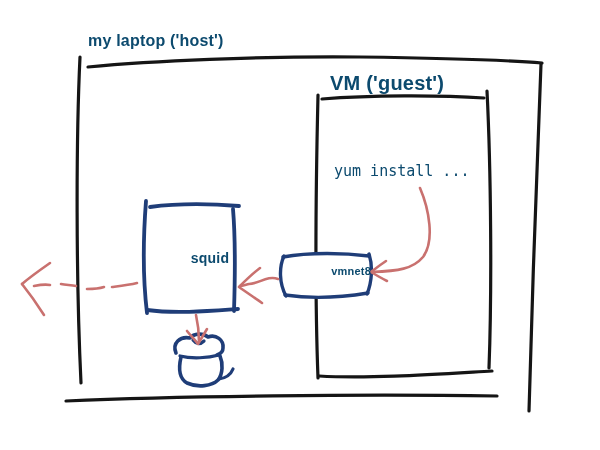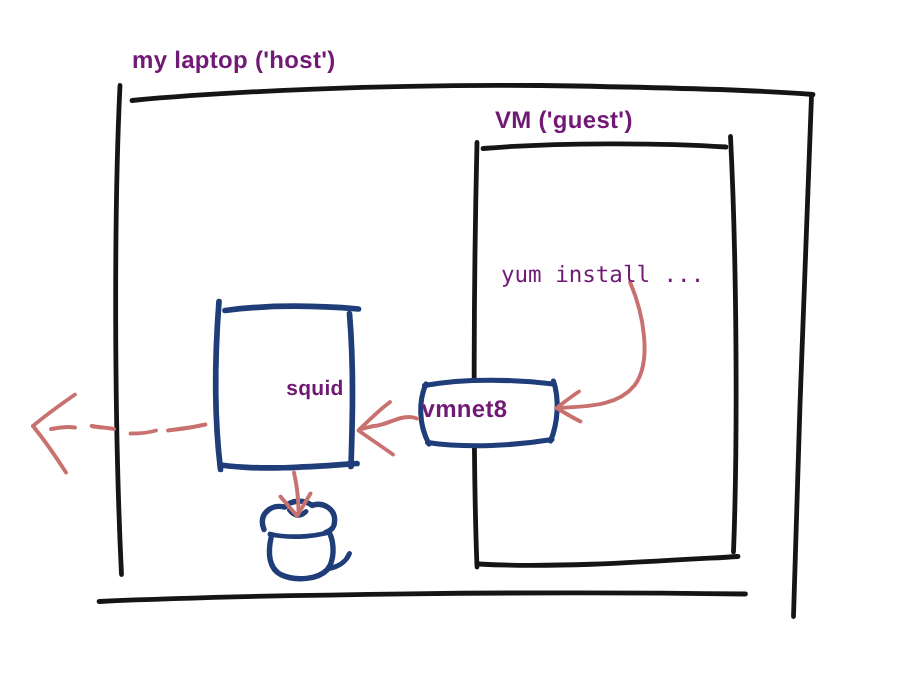--- a/index.html
+++ b/index.html
@@ -1,30 +1,30 @@
 <!DOCTYPE html>
 <html style="--ink: #151515; --blue: #1f3d78; --red: #c9716f; --bg: #ffffff;"><head>
 <meta charset="utf-8">
 <style>
   :root{
     --ink:#151515; --blue:#1f3d78; --red:#c9716f; --bg:#ffffff;
   }
   html,body{margin:0;padding:0;background:var(--bg);}
   .canvas{
     position:relative;width:600px;height:450px;background:var(--bg);
-    overflow:hidden;font-family:"Liberation Sans",sans-serif;color:#701a75;
+    overflow:hidden;font-family:"Liberation Sans",sans-serif;color:#0c4a6e;
   }
   .canvas svg{position:absolute;left:0;top:0;}
   .lbl{position:absolute;white-space:pre;font-weight:600;letter-spacing:.2px;}
   .lbl-host{left:88px;top:32px;font-size:16px;}
-  .lbl-guest{left:330px;top:72px;font-size:16px;}
-  .lbl-command{left:334px;top:174px;font-size:15px;font-weight:400;
+  .lbl-guest{left:330px;top:72px;font-size:20px;}
+  .lbl-command{left:334px;top:162px;font-size:15px;font-weight:400;
     font-family:"DejaVu Sans Mono",monospace;letter-spacing:0;}
   .lbl-squid{left:146px;top:250px;width:88px;text-align:center;font-size:14px;padding-left:20px;}
-  .lbl-vmnet8{left:281px;top:265px;width:90px;text-align:left;font-size:16px;}
+  .lbl-vmnet8{left:281px;top:265px;width:90px;text-align:right;font-size:11px;}
   .ink{stroke:var(--ink);stroke-width:3.2;fill:none;stroke-linecap:round;stroke-linejoin:round;}
   .blue{stroke:var(--blue);stroke-width:3.8;fill:none;stroke-linecap:round;stroke-linejoin:round;}
   .red{stroke:var(--red);stroke-width:2.6;fill:none;stroke-linecap:round;stroke-linejoin:round;}
   .fillwhite{fill:var(--bg);stroke:none;}
 </style>
 </head>
 <body>
 
 <div class="canvas">
 

